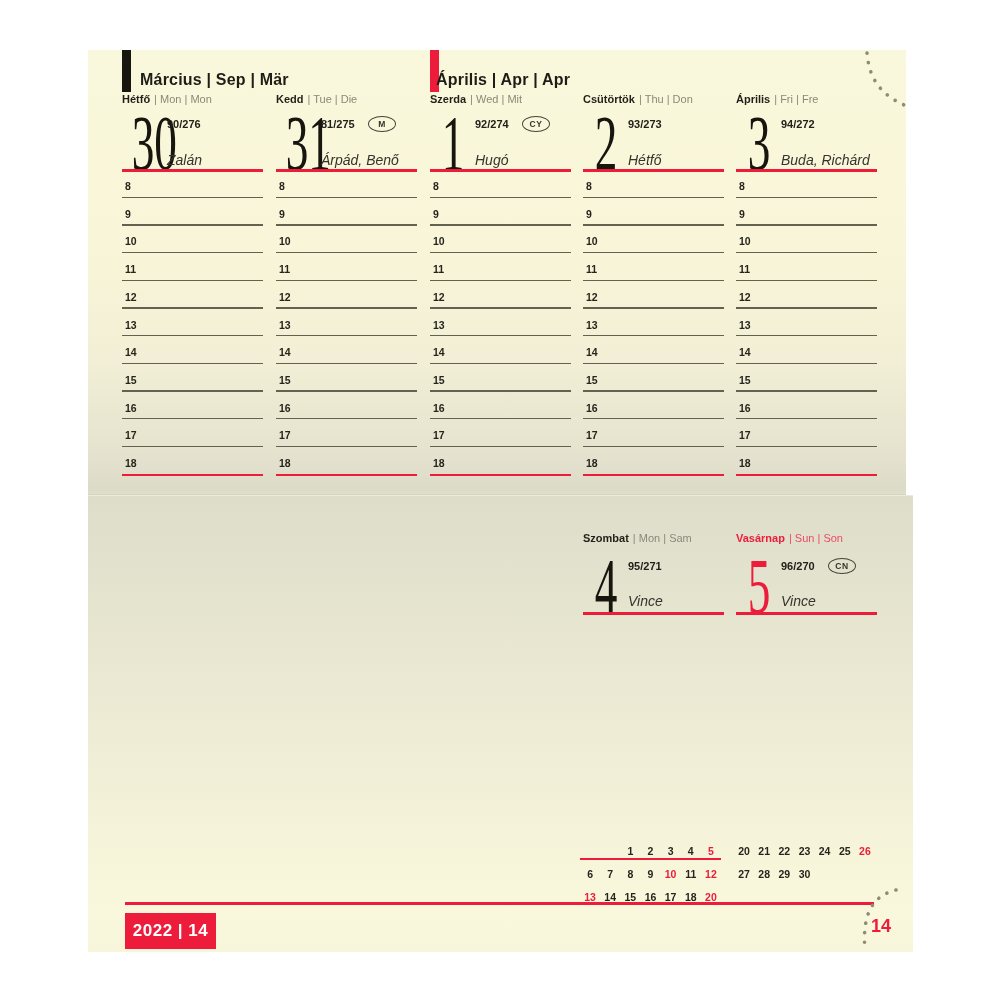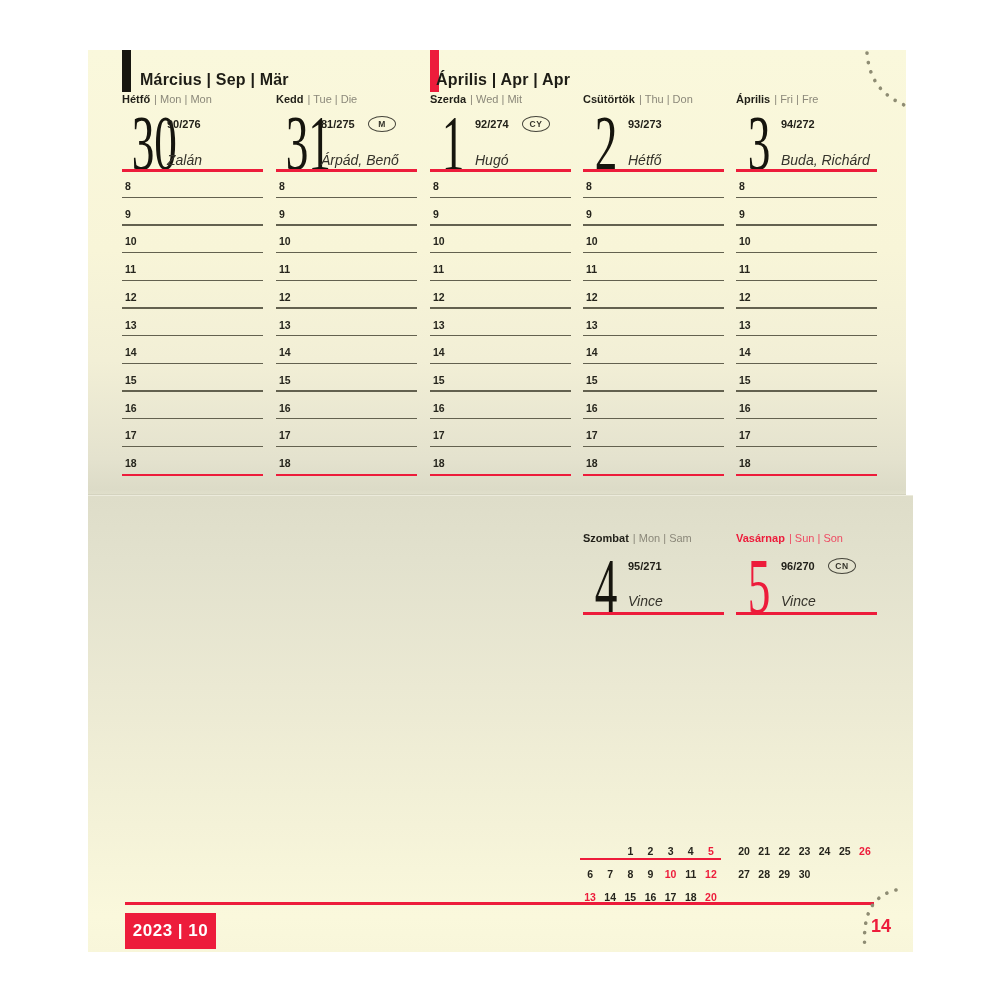--- a/index.html
+++ b/index.html
@@ -209,21 +209,21 @@
       <div class="hline" style="left: 648px; top: 368.1px;"></div>
       <div class="hnum" style="left: 651px; top: 379.3px;">17</div>
       <div class="hline" style="left: 648px; top: 395.8px;"></div>
       <div class="hnum" style="left: 651px; top: 407px;">18</div>
       <div class="hline last" style="left: 648px; top: 423.5px;"></div>
     </div>
 
   <div class="page" id="bottom-page">
     <div class="mini-line"></div>
     <div class="footer-rule"></div>
-    <div class="yearweek">2023 | 10</div>
+    <div class="yearweek">2022 | 14</div>
     <div class="pagenum">14</div>
   <div class="wday" style="left: 495px; top: 36px;"><b>Szombat</b><span class="dim">| Mon | Sam</span></div>
       <div class="bignum" style="left: 495px; top: 51px;">4</div>
       <div class="doy" style="left: 540px; top: 64px;">95/271</div>
       <div class="nameday" style="left: 540px; top: 97px;">Vince</div>
       <div class="dline" style="left: 495px; top: 116px;"></div>
       <div class="wday sun" style="left: 648px; top: 36px;"><b>Vasárnap</b><span class="dim">| Sun | Son</span></div>
       <div class="bignum rednum" style="left: 648px; top: 51px;">5</div>
       <div class="doy" style="left: 693px; top: 64px;">96/270</div>
       <div class="badge" style="left: 740px; top: 62px;">CN</div>

